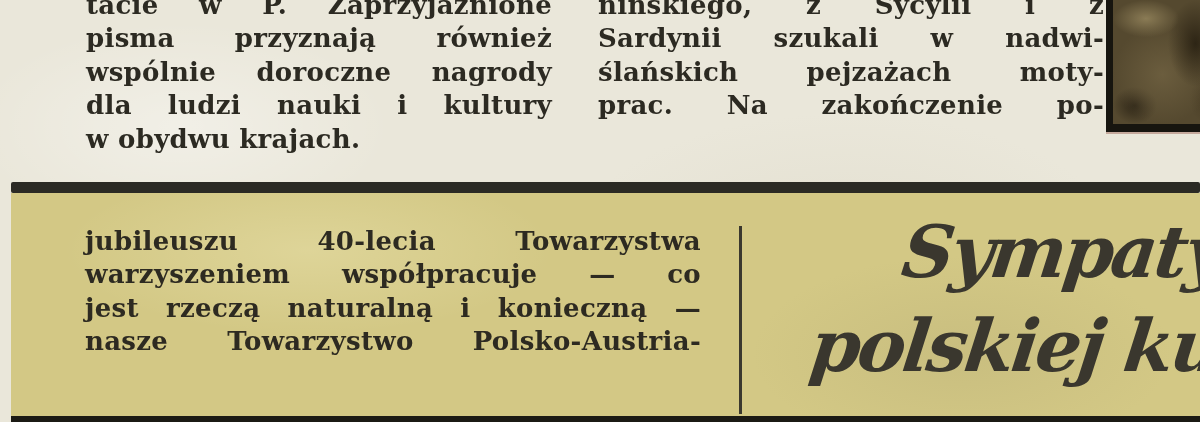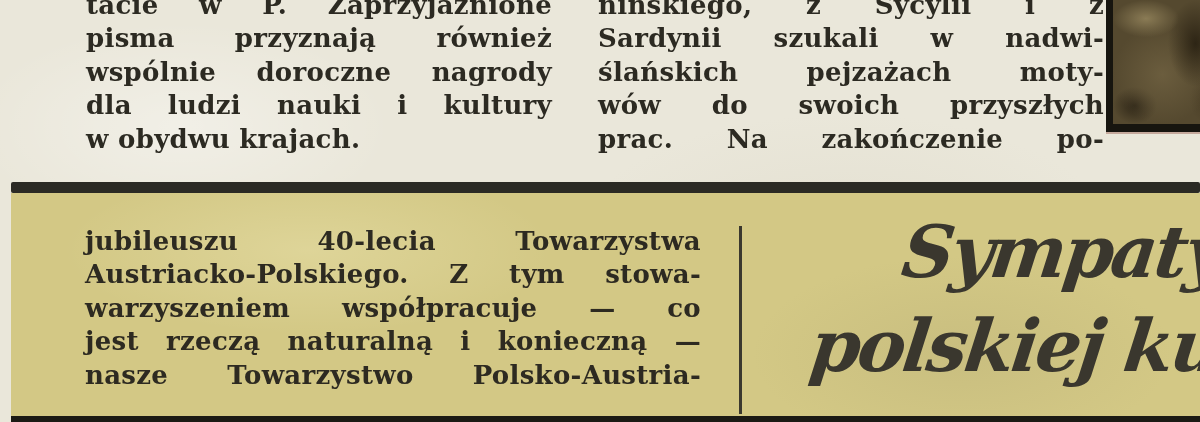--- a/index.html
+++ b/index.html
@@ -150,33 +150,31 @@
     <div class="tline">pisma przyznają również</div>
     <div class="tline">wspólnie doroczne nagrody</div>
     <div class="tline">dla ludzi nauki i kultury</div>
     <div class="tline no-justify">w obydwu krajach.</div>
   </div>
 
   <div class="col col-right">
     <div class="tline">nińskiego, z Sycylii i z</div>
     <div class="tline">Sardynii szukali w nadwi-</div>
     <div class="tline">ślańskich pejzażach moty-</div>
-    <div class="tline">wów do swoich przyszłych</div>
     <div class="tline">prac. Na zakończenie po-</div>
   </div>
 
   <div class="photo"></div>
 
   <div class="section-rule"></div>
 
   <div class="highlight">
 
     <div class="y-col">
       <div class="yline">jubileuszu 40-lecia Towarzystwa</div>
-      <div class="yline">Austriacko-Polskiego. Z tym stowa-</div>
       <div class="yline">warzyszeniem współpracuje — co</div>
       <div class="yline">jest rzeczą naturalną i konieczną —</div>
       <div class="yline">nasze Towarzystwo Polsko-Austria-</div>
     </div>
 
     <div class="v-divider"></div>
 
     <div class="script-line script-1">Sympatyc</div>
     <div class="script-line script-2">polskiej kult</div>
 

